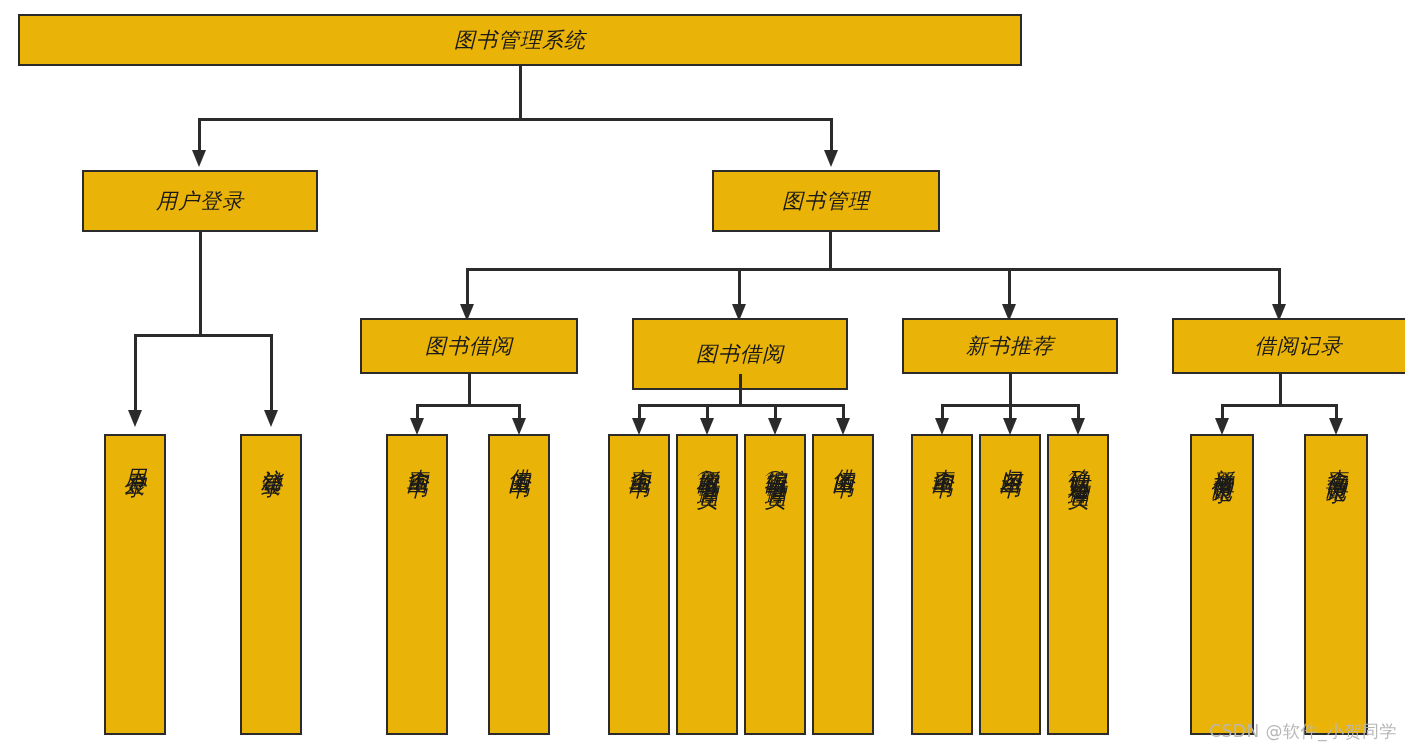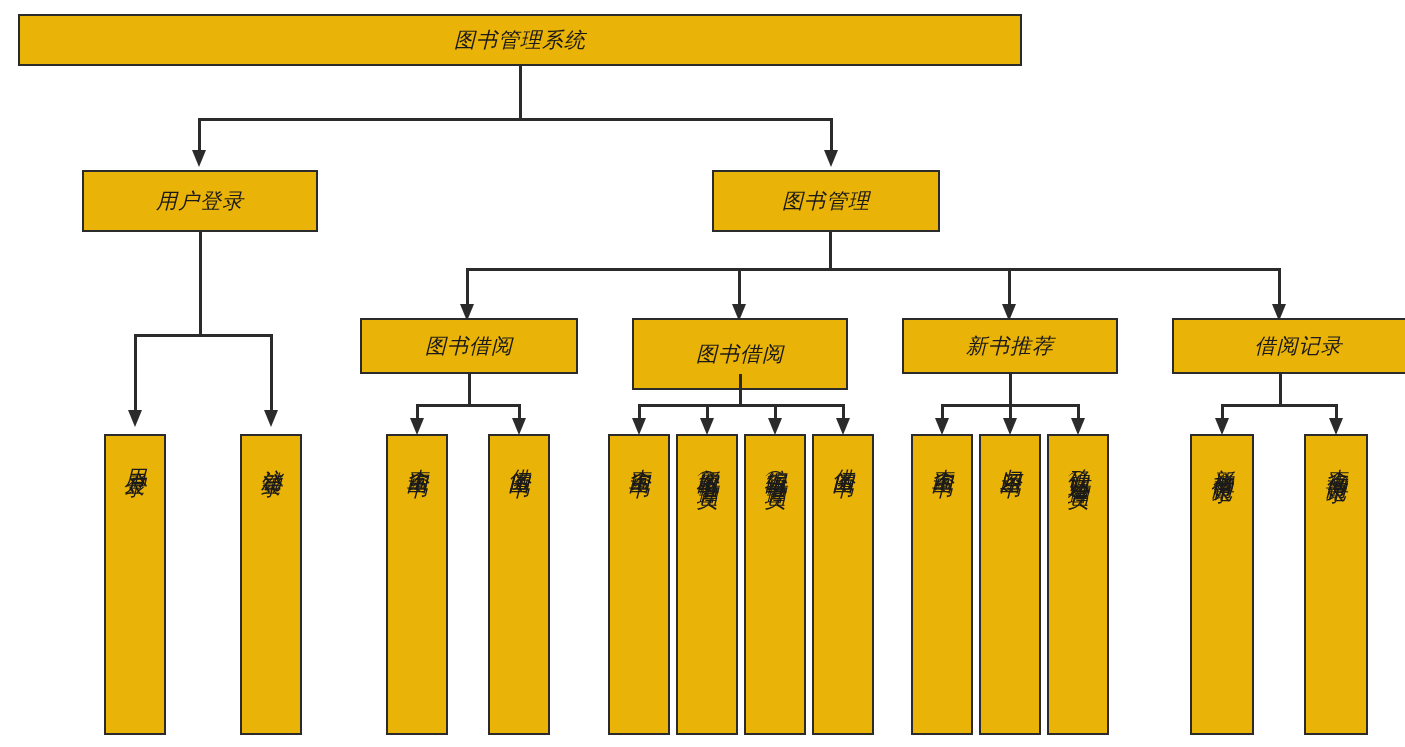--- a/index.html
+++ b/index.html
@@ -203,14 +203,15 @@
     <span class="lbl">确认归还（管理员）</span>
   </div>
 
   <div class="node vert" style="left:1190px;top:434px;width:64px;height:301px;">
     <span class="lbl">新增借阅记录</span>
   </div>
   <div class="node vert" style="left:1304px;top:434px;width:64px;height:301px;">
     <span class="lbl">查询借阅记录</span>
   </div>
 
+  <div id="watermark">CSDN @软件_小贺同学</div>
 
 </div>
 
 </body></html>

